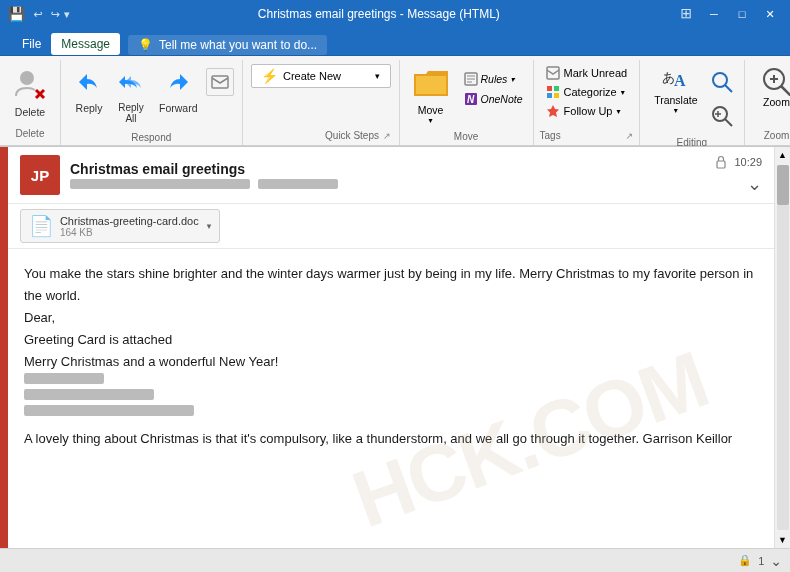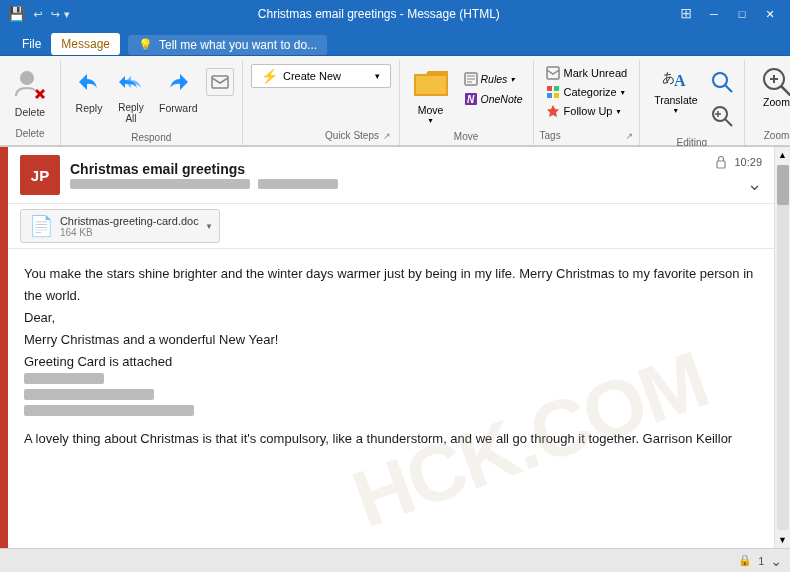--- a/index.html
+++ b/index.html
@@ -59,21 +59,21 @@
       font-size: 12px;
       padding: 4px 10px;
       cursor: pointer;
       border-radius: 3px;
     }
     .menu-item:hover, .menu-item.active {
       background: rgba(255,255,255,0.2);
     }
     .menu-item.active {
       background: white;
-      color: #a16207;
+      color: #14532d;
     }
     .tell-me {
       display: flex;
       align-items: center;
       margin-left: 8px;
       background: rgba(255,255,255,0.15);
       border-radius: 3px;
       padding: 3px 10px;
       color: white;
       font-size: 12px;
@@ -496,22 +496,22 @@
           <span style="font-size:9px; color:#666; margin-left:2px;">▾</span>
         </div>
       </div>
 
       <div style="flex:1; padding:14px 16px; font-size:13px; color:#1a1a1a; line-height:1.7; overflow-y:auto; position:relative;">
 
         <div class="watermark">HCK.COM</div>
 
         <p>You make the stars shine brighter and the winter days warmer just by being in my life. Merry Christmas to my favorite person in the world.</p>
         <p>Dear,</p>
+        <p>Greeting Card is attached</p>
         <p>Merry Christmas and a wonderful New Year!</p>
-        <p>Greeting Card is attached</p>
 
         <div style="margin-bottom:12px;">
           <div style="background:#bbb; height:11px; width:80px; border-radius:2px; margin-bottom:5px;"></div>
           <div style="background:#bbb; height:11px; width:130px; border-radius:2px; margin-bottom:5px;"></div>
           <div style="background:#bbb; height:11px; width:170px; border-radius:2px;"></div>
         </div>
 
         <p>A lovely thing about Christmas is that it's compulsory, like a thunderstorm, and we all go through it together. Garrison Keillor</p>
 
       </div>

